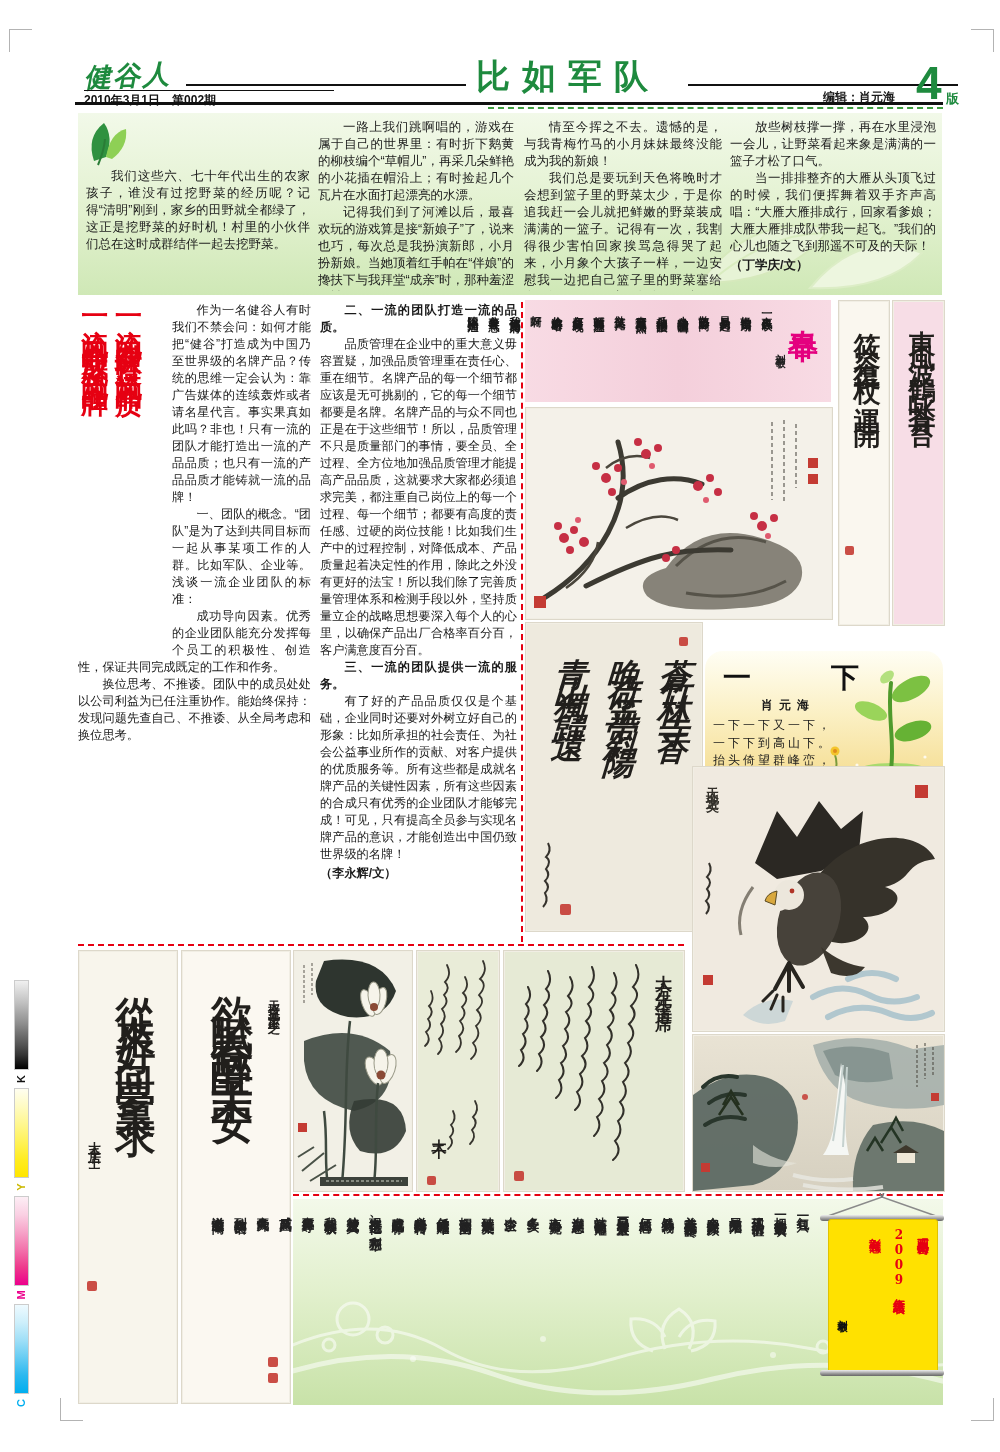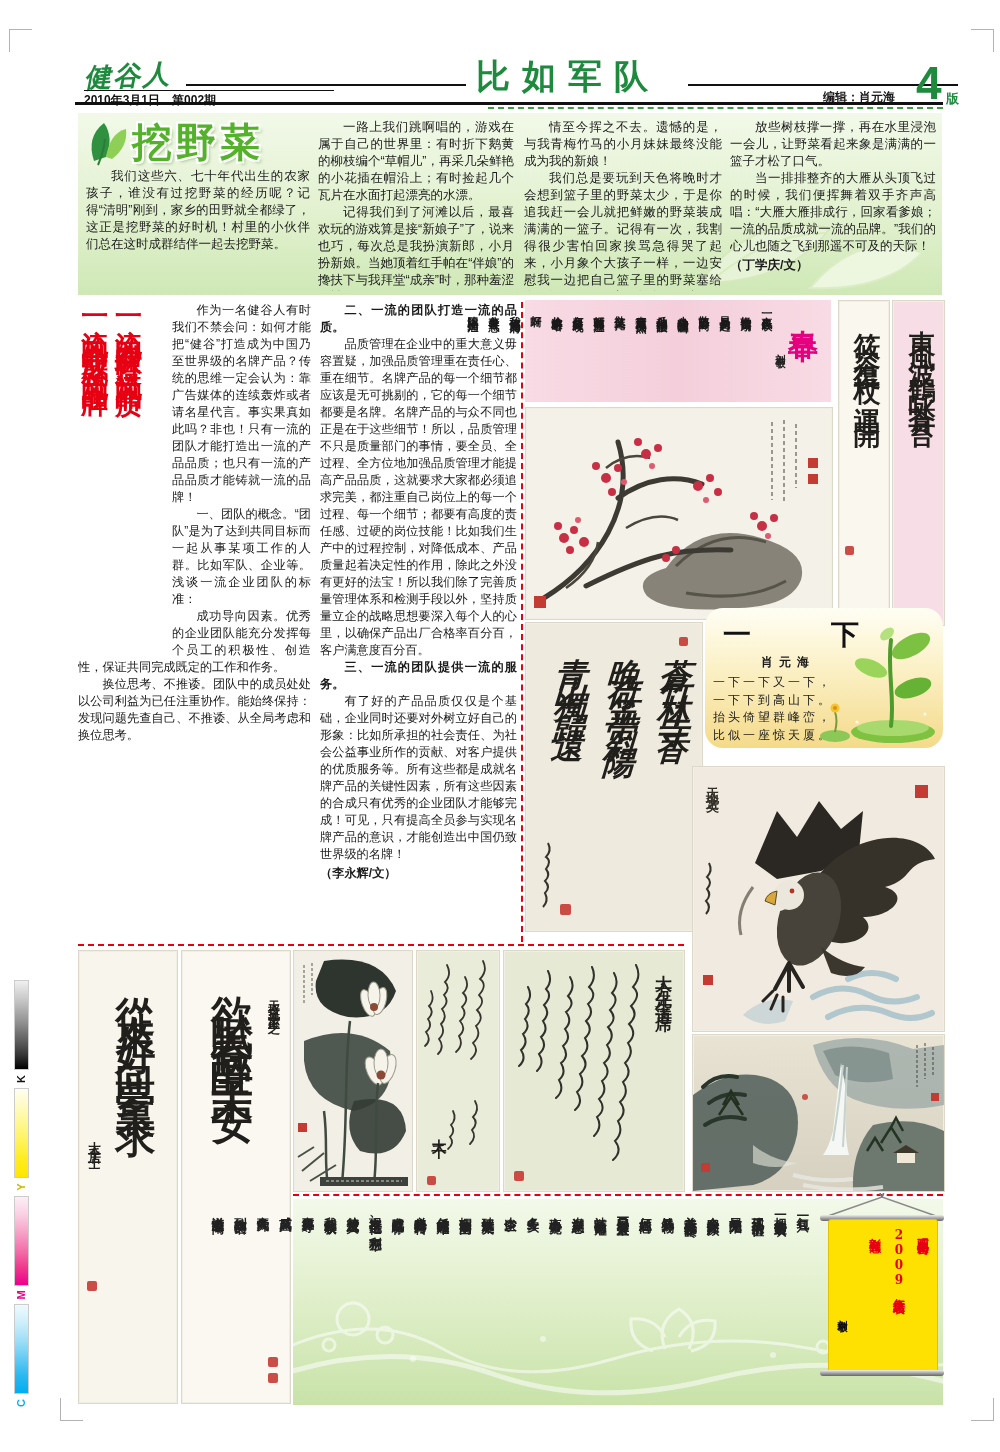--- a/index.html
+++ b/index.html
@@ -86,36 +86,35 @@
     <svg class="abs" style="left:582px;top:60px;" width="270" height="120" viewBox="0 0 270 120">
       <path d="M40,110 Q90,40 170,55 Q130,110 40,110 Z" fill="#e7f3d6" stroke="#d6e9bc" stroke-width="2"></path>
       <path d="M150,115 Q200,55 262,80 Q225,118 150,115 Z" fill="#edf6df" stroke="#dcedc6" stroke-width="2"></path>
       <path d="M55,105 Q110,60 165,60" fill="none" stroke="#d9ecc0" stroke-width="2"></path>
     </svg>
     <svg class="abs" style="left:6px;top:4px;" width="46" height="50" viewBox="0 0 46 50">
       <path d="M10,44 Q2,20 20,6 Q30,20 22,40 Z" fill="#2f9140"></path>
       <path d="M22,40 Q26,16 42,12 Q44,30 28,42 Z" fill="#8ed055"></path>
       <path d="M14,48 Q20,34 21,22" fill="none" stroke="#2a7c36" stroke-width="2"></path>
     </svg>
-    <div class="abs wytitle" style="left:54px;top:2px;">挖野菜</div>
     <div class="abs col jtext" style="left:8px;top:55px;width:224px;height:122px;">
         <p class="np">我们这些六、七十年代出生的农家孩子，谁没有过挖野菜的经历呢？记得“清明”刚到，家乡的田野就全都绿了，这正是挖野菜的好时机！村里的小伙伴们总在这时成群结伴一起去挖野菜。</p>
       </div>
     <div class="abs col jtext" style="left:240px;top:6px;width:196px;height:172px;">
         <p class="np">一路上我们跳啊唱的，游戏在属于自己的世界里：有时折下鹅黄的柳枝编个“草帽儿”，再采几朵鲜艳的小花插在帽沿上；有时捡起几个瓦片在水面打起漂亮的水漂。</p>
         <p class="np">记得我们到了河滩以后，最喜欢玩的游戏算是接“新娘子”了，说来也巧，每次总是我扮演新郎，小月扮新娘。当她顶着红手帕在“伴娘”的搀扶下与我拜堂“成亲”时，那种羞涩的神</p>
       </div>
     <div class="abs col jtext" style="left:446px;top:6px;width:198px;height:172px;">
         <p class="np">情至今挥之不去。遗憾的是，与我青梅竹马的小月妹妹最终没能成为我的新娘！</p>
         <p class="np">我们总是要玩到天色将晚时才会想到篮子里的野菜太少，于是你追我赶一会儿就把鲜嫩的野菜装成满满的一篮子。记得有一次，我割得很少害怕回家挨骂急得哭了起来，小月象个大孩子一样，一边安慰我一边把自己篮子里的野菜塞给我。还怕不够，索性帮我在篮底</p>
       </div>
     <div class="abs col jtext" style="left:652px;top:6px;width:206px;height:172px;">
       <div>
           <p class="np">放些树枝撑一撑，再在水里浸泡一会儿，让野菜看起来象是满满的一篮子才松了口气。</p>
-          <p class="np">当一排排整齐的大雁从头顶飞过的时候，我们便挥舞着双手齐声高唱：“大雁大雁排成行，回家看爹娘；一流的品质成就一流的品牌。”我们的心儿也随之飞到那遥不可及的天际！</p>
+          <p class="np">当一排排整齐的大雁从头顶飞过的时候，我们便挥舞着双手齐声高唱：“大雁大雁排成行，回家看爹娘；大雁大雁排成队带我一起飞。”我们的心儿也随之飞到那遥不可及的天际！</p>
         </div>
       <div class="byline">（丁学庆/文）</div>
     </div>
   </div>
 
   <div class="abs art2 jtext" style="left:78px;top:302px;width:233px;height:638px;">
     <div style="float:left;width:86px;height:344px;margin-right:8px;">
       <div class="vtext" style="height:344px;">
         <div class="redtitle">一流的团队打造一流的品质</div>
         <div class="redtitle">一流的品质成就一流的品牌</div>
@@ -220,21 +219,21 @@
         <div class="callig cursive-col" style="font-size: 32px; letter-spacing: 18px; font-style: italic; margin-left: 8px; transform: skewX(-3deg);">晚荷笠帶斜陽</div>
         <div class="callig cursive-col" style="font-size: 32px; letter-spacing: 18px; font-style: italic; margin-left: 8px; transform: skewX(-3deg);">青山獨歸遠</div>
       </div>
     <div class="seal" style="right:14px;top:14px;width:9px;height:9px;"></div>
     <div class="seal" style="left:34px;bottom:16px;width:11px;height:11px;"></div>
     <svg class="abs" style="left:14px;bottom:20px;" width="16" height="70" viewBox="0 0 16 70">
       <path d="M8,2 q4,8 -2,14 q6,4 0,12 q5,6 -1,12 q6,6 0,12 q4,8 -2,14" fill="none" stroke="#35322c" stroke-width="2"></path>
     </svg>
   </div>
 
-  <div class="abs yixiabox" style="left:705px;top:608px;width:238px;height:140px;">
+  <div class="abs yixiabox" style="left:705px;top:651px;width:238px;height:140px;">
     <div class="abs yixiatitle" style="left:18px;top:8px;">一　下</div>
     <div class="abs yixiaauthor" style="left:56px;top:46px;">肖元海</div>
     <div class="abs" style="left:8px;top:66px;width:150px;">
         <div class="yixialine">一下一下又一下，</div>
         <div class="yixialine">一下下到高山下。</div>
         <div class="yixialine">抬头倚望群峰峦，</div>
         <div class="yixialine">比似一座惊天厦。</div>
       </div>
     <svg class="abs" style="right:6px;bottom:4px;" width="120" height="134" viewBox="0 0 120 134">
       <ellipse cx="76" cy="122" rx="42" ry="11" fill="#7fc242"></ellipse>

